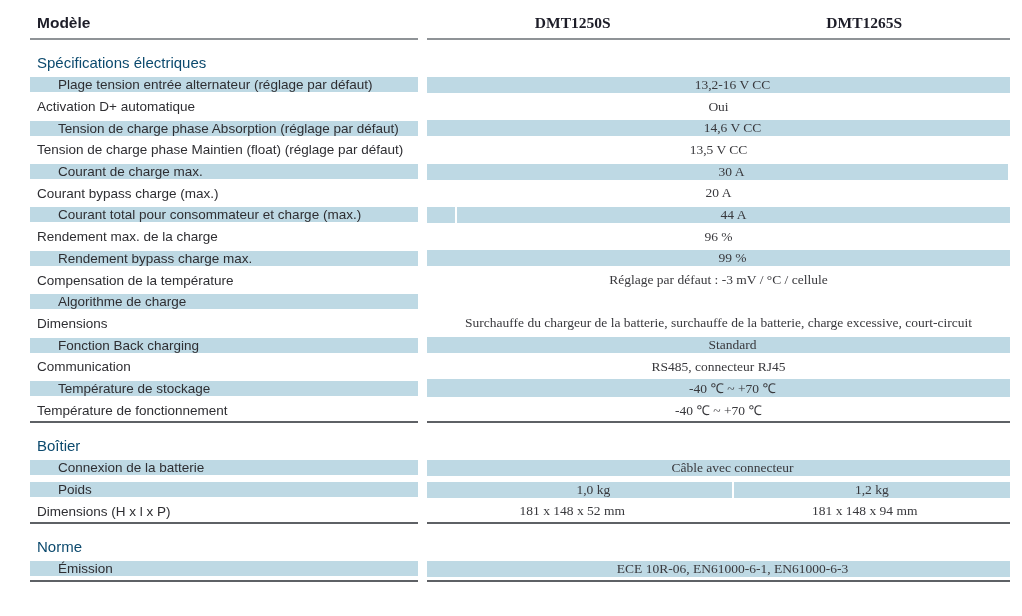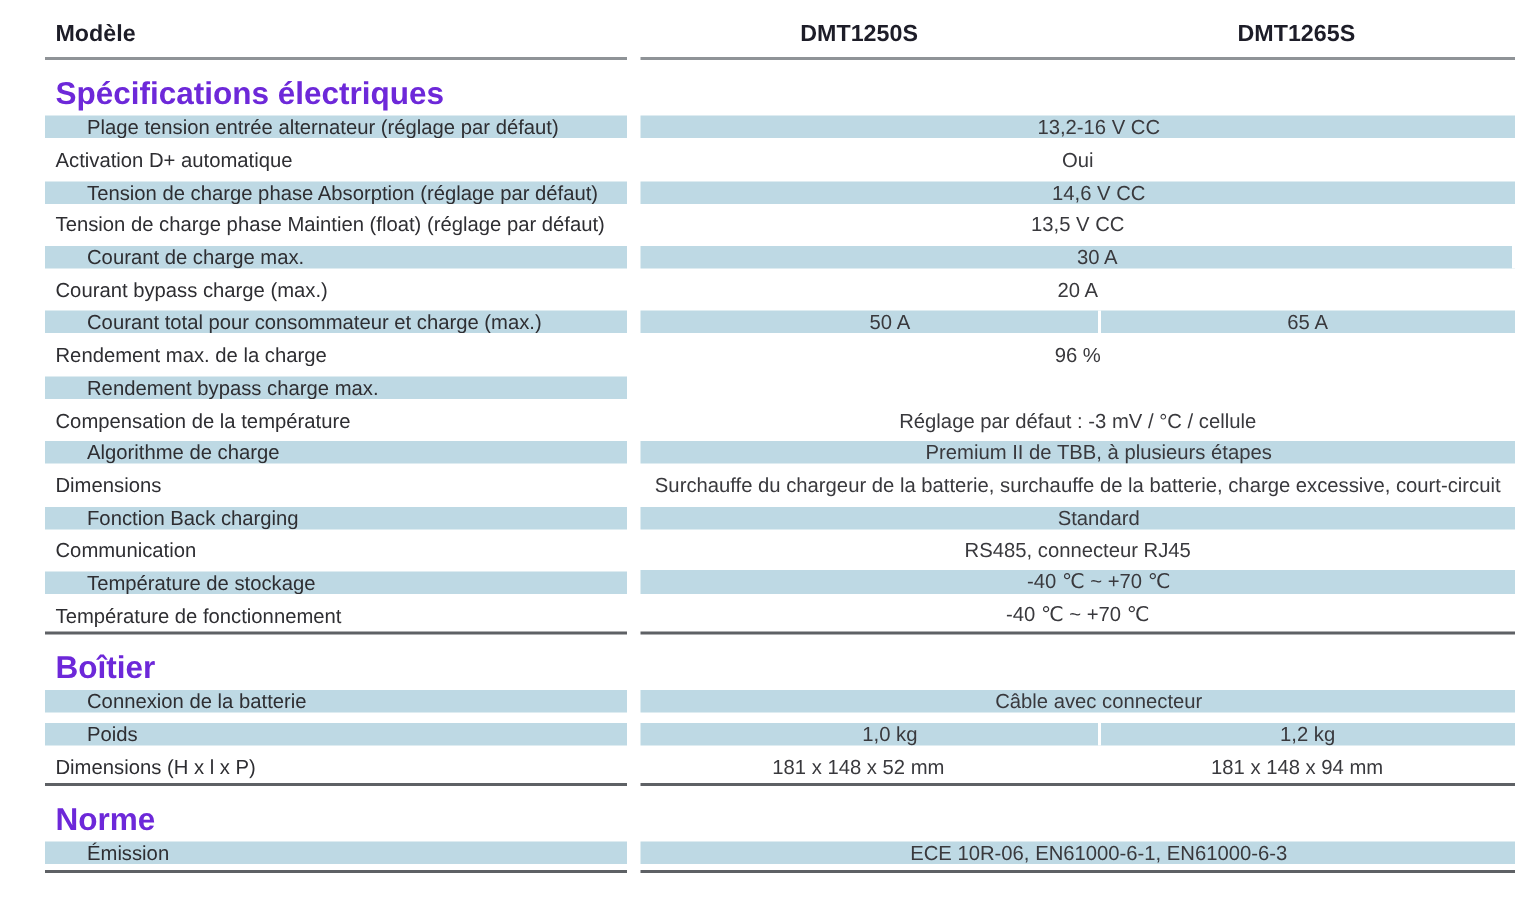--- a/index.html
+++ b/index.html
@@ -11,41 +11,41 @@
     overflow: hidden;
   }
   .sheet {
     width: 1022px; height: 616px;
     padding: 8px 12px 0 30px;
   }
   
   .grid-row { display: flex; align-items: center; }
   .cell-label  { width: 388px; padding-left: 7px; }
   .col-gap     { width: 9px; flex: 0 0 9px; }
-  .cell-value  { width: 583px; display: flex; align-items: center; justify-content: center; text-align: center; white-space: nowrap; }
+  .cell-value  { width: 583px; display: flex; align-items: center; justify-content: center; text-align: center; white-space: nowrap; font-family: Liberation Serif, serif; }
 
   
   .header-row { height: 30px; font-weight: bold; font-size: 15.5px; color: #1d1d28; }
   .header-row .cell-value { font-weight: bold; }
   .header-row .half { flex: 1 1 0; text-align: center; }
 
   
   .rule { display: flex; height: 2px; }
   .rule .seg-label { width: 388px; }
   .rule .seg-gap   { width: 9px; }
   .rule .seg-value { width: 583px; }
   .rule.light .seg-label, .rule.light .seg-value { background: #8f9397; }
   .rule.dark  .seg-label, .rule.dark  .seg-value { background: #5e6165; }
 
   
   .section { margin-top: 12px; }
   .section-title {
     height: 22px; line-height: 22px;
     padding-left: 7px;
-    font-weight: bold; font-size: 21px; color: #6d28d9;
+    font-weight: normal; font-size: 15px; color: #0c4a6e;
   }
   .row { height: 21.7px; font-size: 13.5px; }
   .row .cell-label { color: #2e2e32; overflow: hidden; white-space: nowrap; }
   .row .cell-value { color: #39393d; }
   .row.shaded .cell-label,
   .row.shaded .cell-value { background: var(--row-shade, #bed9e4); padding-left: 28px; }
   .half { flex: 1 1 0; text-align: center; }
   .split-divider { width: 2px; align-self: stretch; background: #ffffff; flex: 0 0 2px; }
 </style>
 </head>
@@ -100,43 +100,42 @@
         </div>
         <div class="grid-row row">
           <div class="cell-label">Courant bypass charge (max.)</div>
           <div class="col-gap"></div>
           <div class="cell-value">20 A</div>
         </div>
         <div class="grid-row row shaded">
           <div class="cell-label">Courant total pour consommateur et charge (max.)</div>
           <div class="col-gap"></div>
           <div class="cell-value">
-            <div class="half">50 A</div>
-            <div class="split-divider"></div>
-            <div class="half">65 A</div>
+            <div class="split-divider"></div>
+            <div class="half">44 A</div>
           </div>
         </div>
         <div class="grid-row row">
           <div class="cell-label">Rendement max. de la charge</div>
           <div class="col-gap"></div>
           <div class="cell-value">96 %</div>
         </div>
         <div class="grid-row row shaded">
           <div class="cell-label">Rendement bypass charge max.</div>
           <div class="col-gap"></div>
+          <div class="cell-value">99 %</div>
         </div>
         <div class="grid-row row">
           <div class="cell-label">Compensation de la température</div>
           <div class="col-gap"></div>
           <div class="cell-value">Réglage par défaut : -3 mV / °C / cellule</div>
         </div>
         <div class="grid-row row shaded">
           <div class="cell-label">Algorithme de charge</div>
           <div class="col-gap"></div>
-          <div class="cell-value">Premium II de TBB, à plusieurs étapes</div>
         </div>
         <div class="grid-row row">
           <div class="cell-label">Dimensions</div>
           <div class="col-gap"></div>
           <div class="cell-value">Surchauffe du chargeur de la batterie, surchauffe de la batterie, charge excessive, court-circuit</div>
         </div>
         <div class="grid-row row shaded">
           <div class="cell-label">Fonction Back charging</div>
           <div class="col-gap"></div>
           <div class="cell-value">Standard</div>

